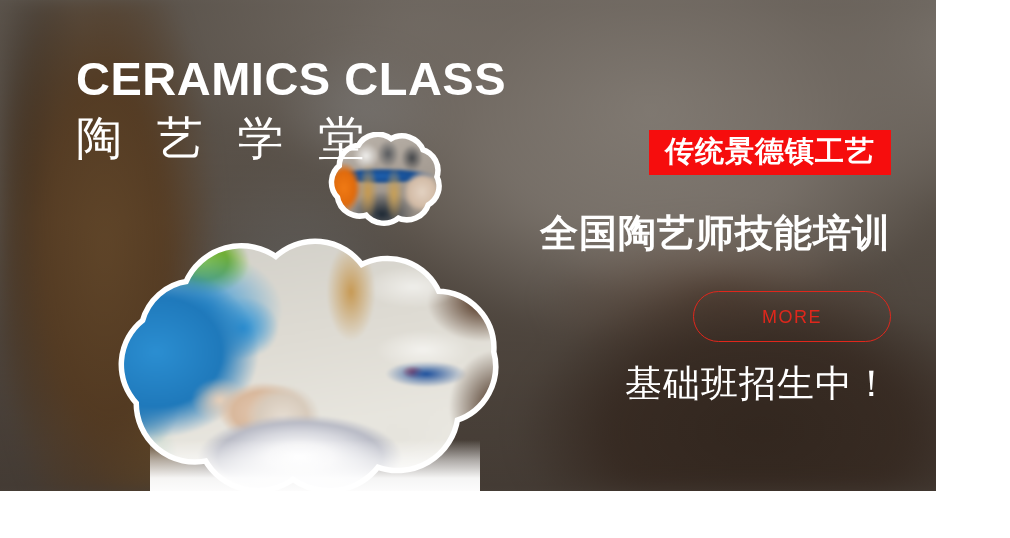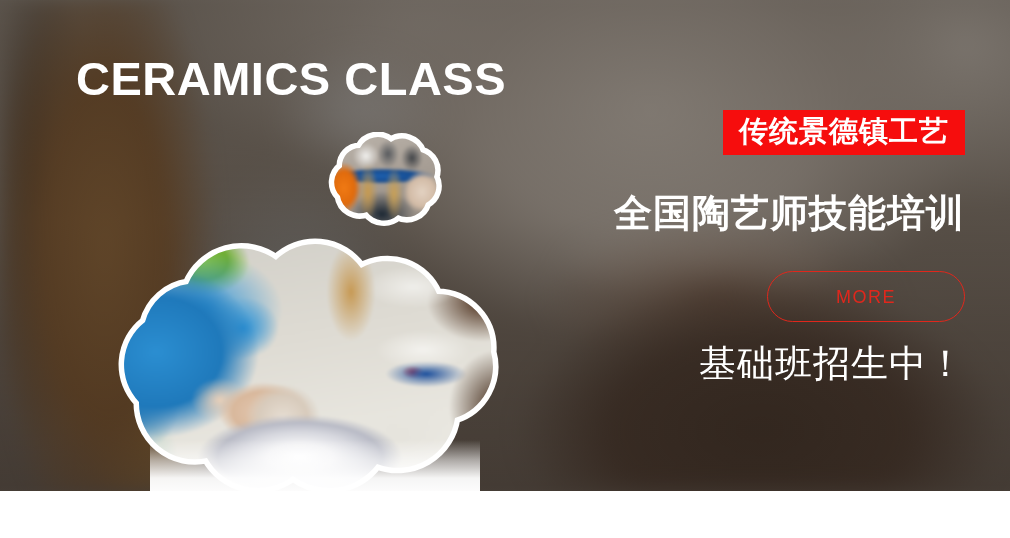--- a/index.html
+++ b/index.html
@@ -1,20 +1,20 @@
 <!DOCTYPE html>
 <html><head>
 <meta charset="utf-8">
 <style>
   html,body{margin:0;padding:0;background:#ffffff;}
   body{font-family:"Liberation Sans","DejaVu Sans",sans-serif;}
 
   #banner{
     position:relative;
-    width:1010px;height:538px;
+    width:936px;height:538px;
     overflow:hidden;
     background:#ffffff;
     text-decoration:underline;
   }
 
   
   #bg-photo{
     position:absolute;left:0;top:0;width:1010px;height:492px;
     overflow:hidden;
   }
@@ -68,21 +68,21 @@
   #title-en{
     color:#ffffff;font-size:47px;font-weight:bold;line-height:1.02;
     letter-spacing:.5px;white-space:nowrap;
   }
   #title-cn{
     color:#ffffff;font-size:46px;font-weight:300;line-height:1.25;
     letter-spacing:11px;margin-top:7px;white-space:nowrap;
   }
 
   
-  #right-block{position:absolute;right:45px;top:110px;text-align:right;}
+  #right-block{position:absolute;right:45px;top:130px;text-align:right;}
   #badge{
     display:inline-block;background:#f60d0d;color:#ffffff;
     font-size:29px;font-weight:bold;letter-spacing:1px;
     padding:6px 16px 8px 16px;line-height:1.08;white-space:nowrap;
   }
   #headline-1{
     color:#ffffff;font-size:38px;font-weight:bold;letter-spacing:1px;
     margin-top:38px;white-space:nowrap;line-height:1.1;
   }
   #headline-2{
@@ -218,20 +218,21 @@
       <foreignObject x="0" y="0" width="470" height="280" clip-path="url(#clip-main)">
         <div xmlns="http://www.w3.org/1999/xhtml" class="photo-main"></div>
       </foreignObject>
     </svg>
   </div>
 
   <div id="photo-fade"></div>
 
   <div id="title-block">
     <div id="title-en">CERAMICS CLASS</div>
+    <div id="title-cn">陶 艺 学 堂</div>
   </div>
 
   <div id="right-block">
     <div id="badge">传统景德镇工艺</div>
     <div id="headline-1">全国陶艺师技能培训</div>
     <div id="more-btn">MORE</div>
     <div id="headline-2">基础班招生中！</div>
   </div>
 
 </div>

